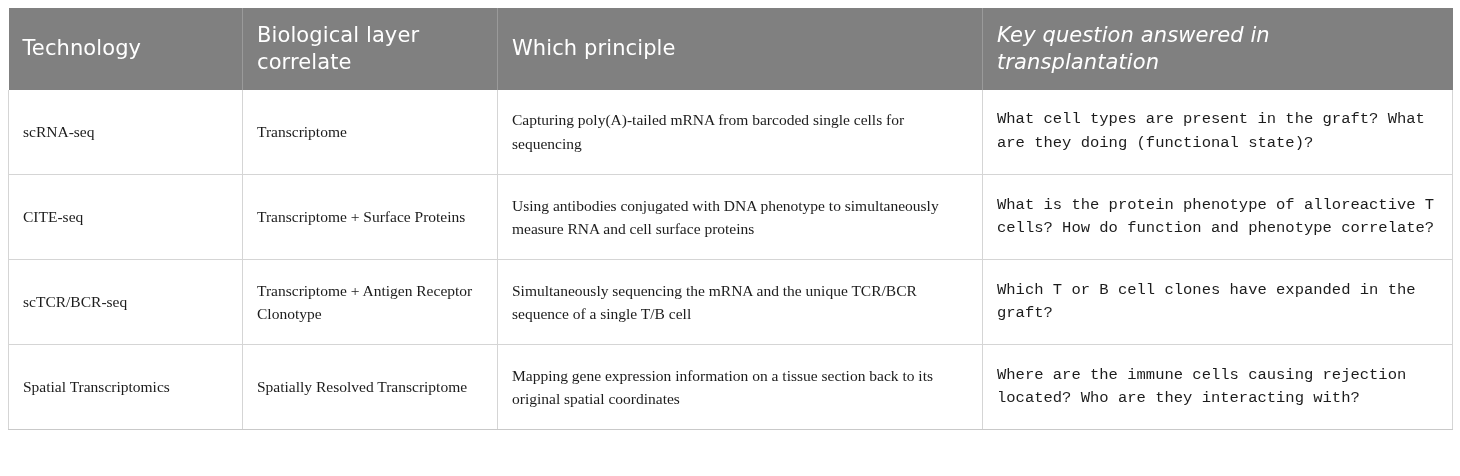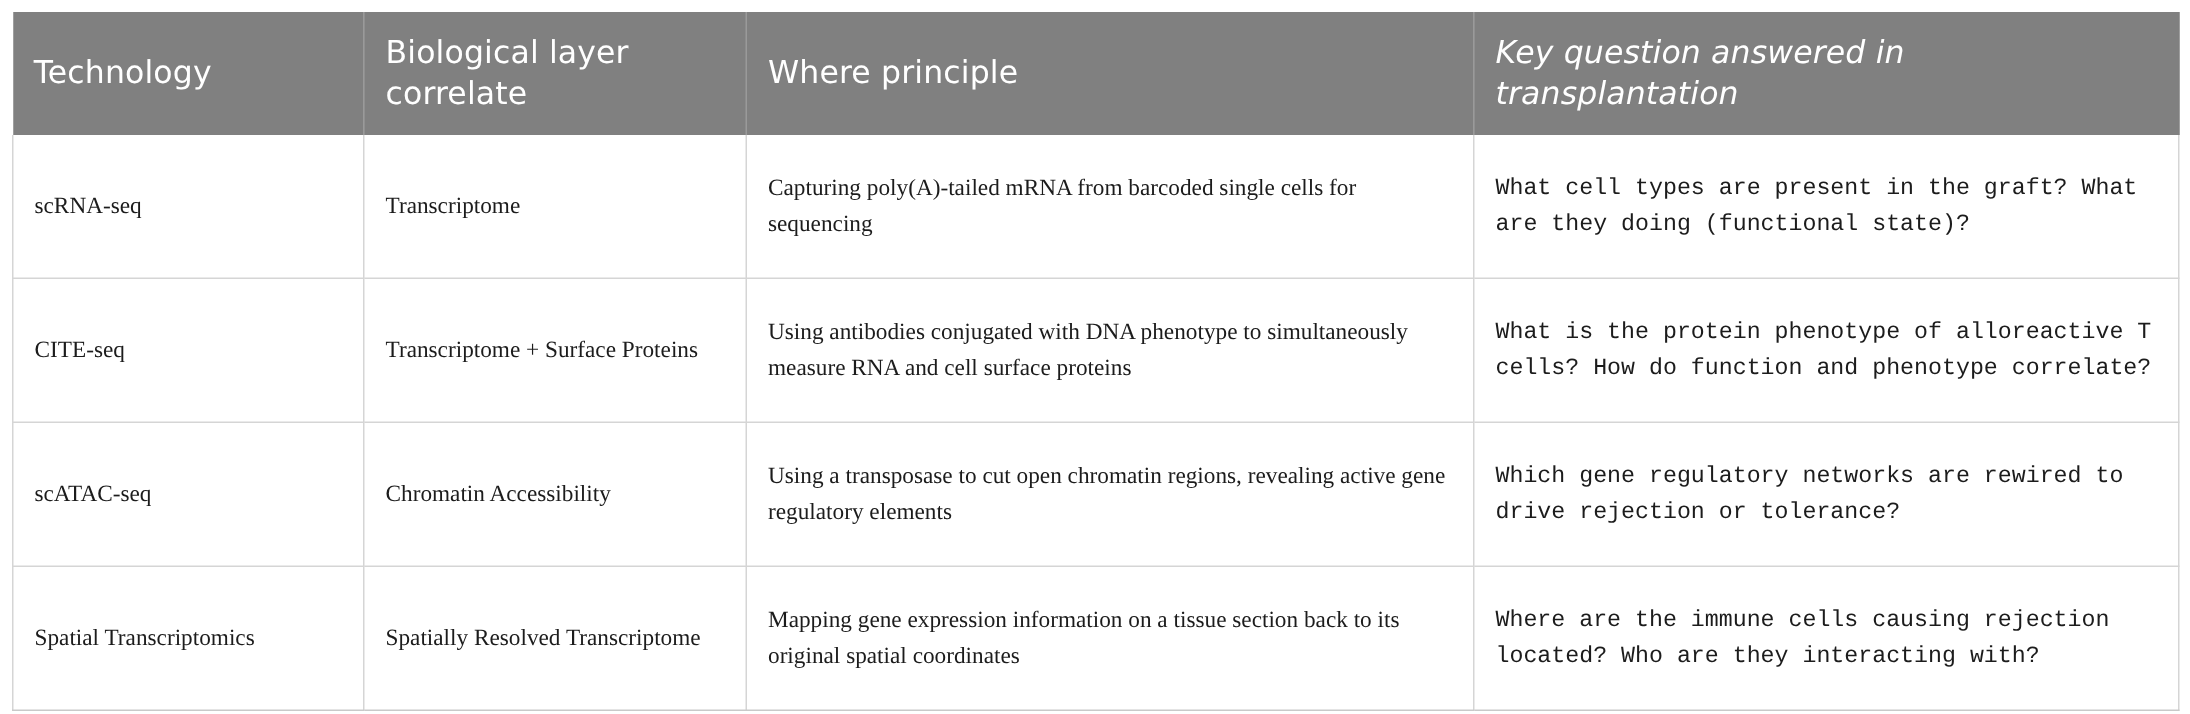--- a/index.html
+++ b/index.html
@@ -63,21 +63,21 @@
     vertical-align: middle;
     padding: 10px 14px 10px 14px;
     border-right: 1px solid #d5d5d5;
     border-bottom: 1px solid #d5d5d5;
     box-sizing: border-box;
   }
   tbody td.body-cell:last-child {
     border-right: none;
   }
   tbody tr.data-row {
-    height: 96px;
+    height: 85px;
   }
   tbody tr.data-row:last-child td.body-cell {
     border-bottom: 1px solid #c9c9c9;
   }
   
   tbody td.body-cell.first-col {
     border-left: 1px solid #d5d5d5;
   }
   tbody td.body-cell.last-col {
     border-right: 1px solid #d5d5d5;
@@ -92,42 +92,42 @@
     <colgroup>
       <col class="c1">
       <col class="c2">
       <col class="c3">
       <col class="c4">
     </colgroup>
     <thead>
       <tr class="header-row">
         <th class="header-cell">Technology</th>
         <th class="header-cell">Biological layer correlate</th>
-        <th class="header-cell">Where principle</th>
+        <th class="header-cell">Which principle</th>
         <th class="header-cell">Key question answered in transplantation</th>
       </tr>
     </thead>
     <tbody>
       <tr class="data-row">
         <td class="body-cell first-col">scRNA-seq</td>
         <td class="body-cell">Transcriptome</td>
         <td class="body-cell">Capturing poly(A)-tailed mRNA from barcoded single cells for sequencing</td>
         <td class="body-cell last-col">What cell types are present in the graft? What are they doing (functional state)?</td>
       </tr>
       <tr class="data-row">
         <td class="body-cell first-col">CITE-seq</td>
         <td class="body-cell">Transcriptome + Surface Proteins</td>
         <td class="body-cell">Using antibodies conjugated with DNA phenotype to simultaneously measure RNA and cell surface proteins</td>
         <td class="body-cell last-col">What is the protein phenotype of alloreactive T cells? How do function and phenotype correlate?</td>
       </tr>
       <tr class="data-row">
-        <td class="body-cell first-col">scATAC-seq</td>
-        <td class="body-cell">Chromatin Accessibility</td>
-        <td class="body-cell">Using a transposase to cut open chromatin regions, revealing active gene regulatory elements</td>
-        <td class="body-cell last-col">Which gene regulatory networks are rewired to drive rejection or tolerance?</td>
+        <td class="body-cell first-col">scTCR/BCR-seq</td>
+        <td class="body-cell">Transcriptome + Antigen Receptor Clonotype</td>
+        <td class="body-cell">Simultaneously sequencing the mRNA and the unique TCR/BCR sequence of a single T/B cell</td>
+        <td class="body-cell last-col">Which T or B cell clones have expanded in the graft?</td>
       </tr>
       <tr class="data-row">
         <td class="body-cell first-col">Spatial Transcriptomics</td>
         <td class="body-cell">Spatially Resolved Transcriptome</td>
         <td class="body-cell">Mapping gene expression information on a tissue section back to its original spatial coordinates</td>
         <td class="body-cell last-col">Where are the immune cells causing rejection located? Who are they interacting with?</td>
       </tr>
     </tbody>
   </table>
 </div>

